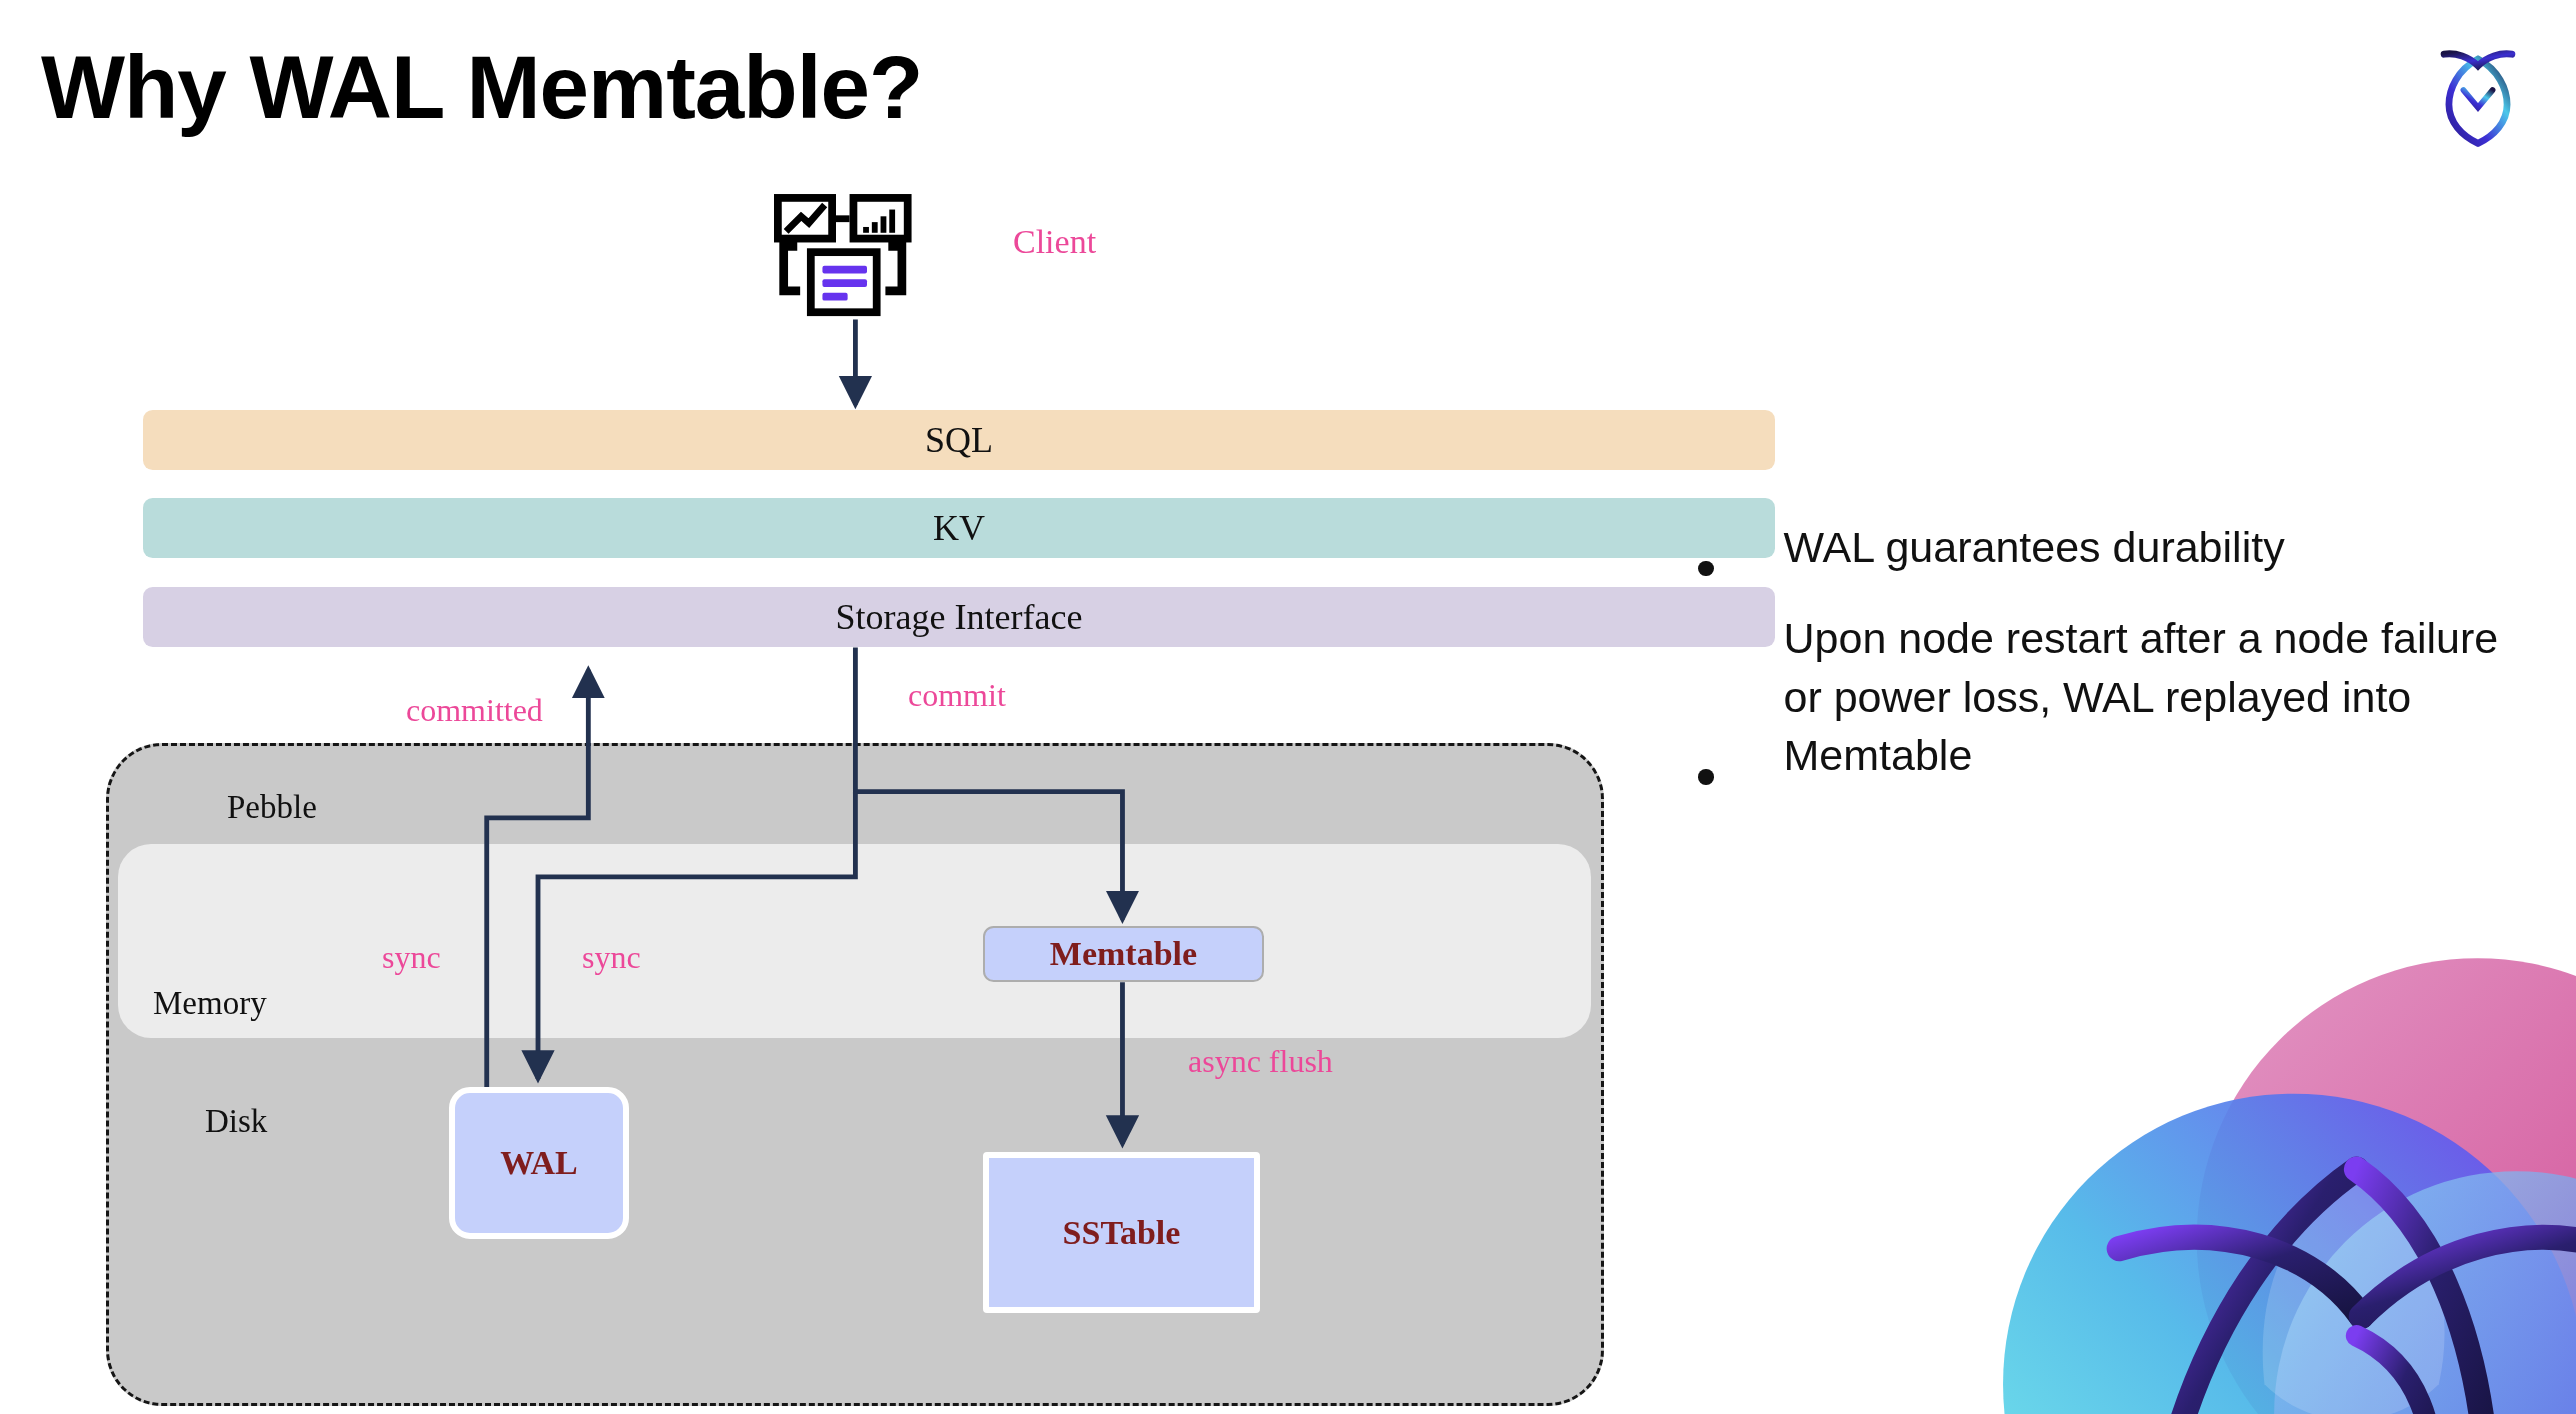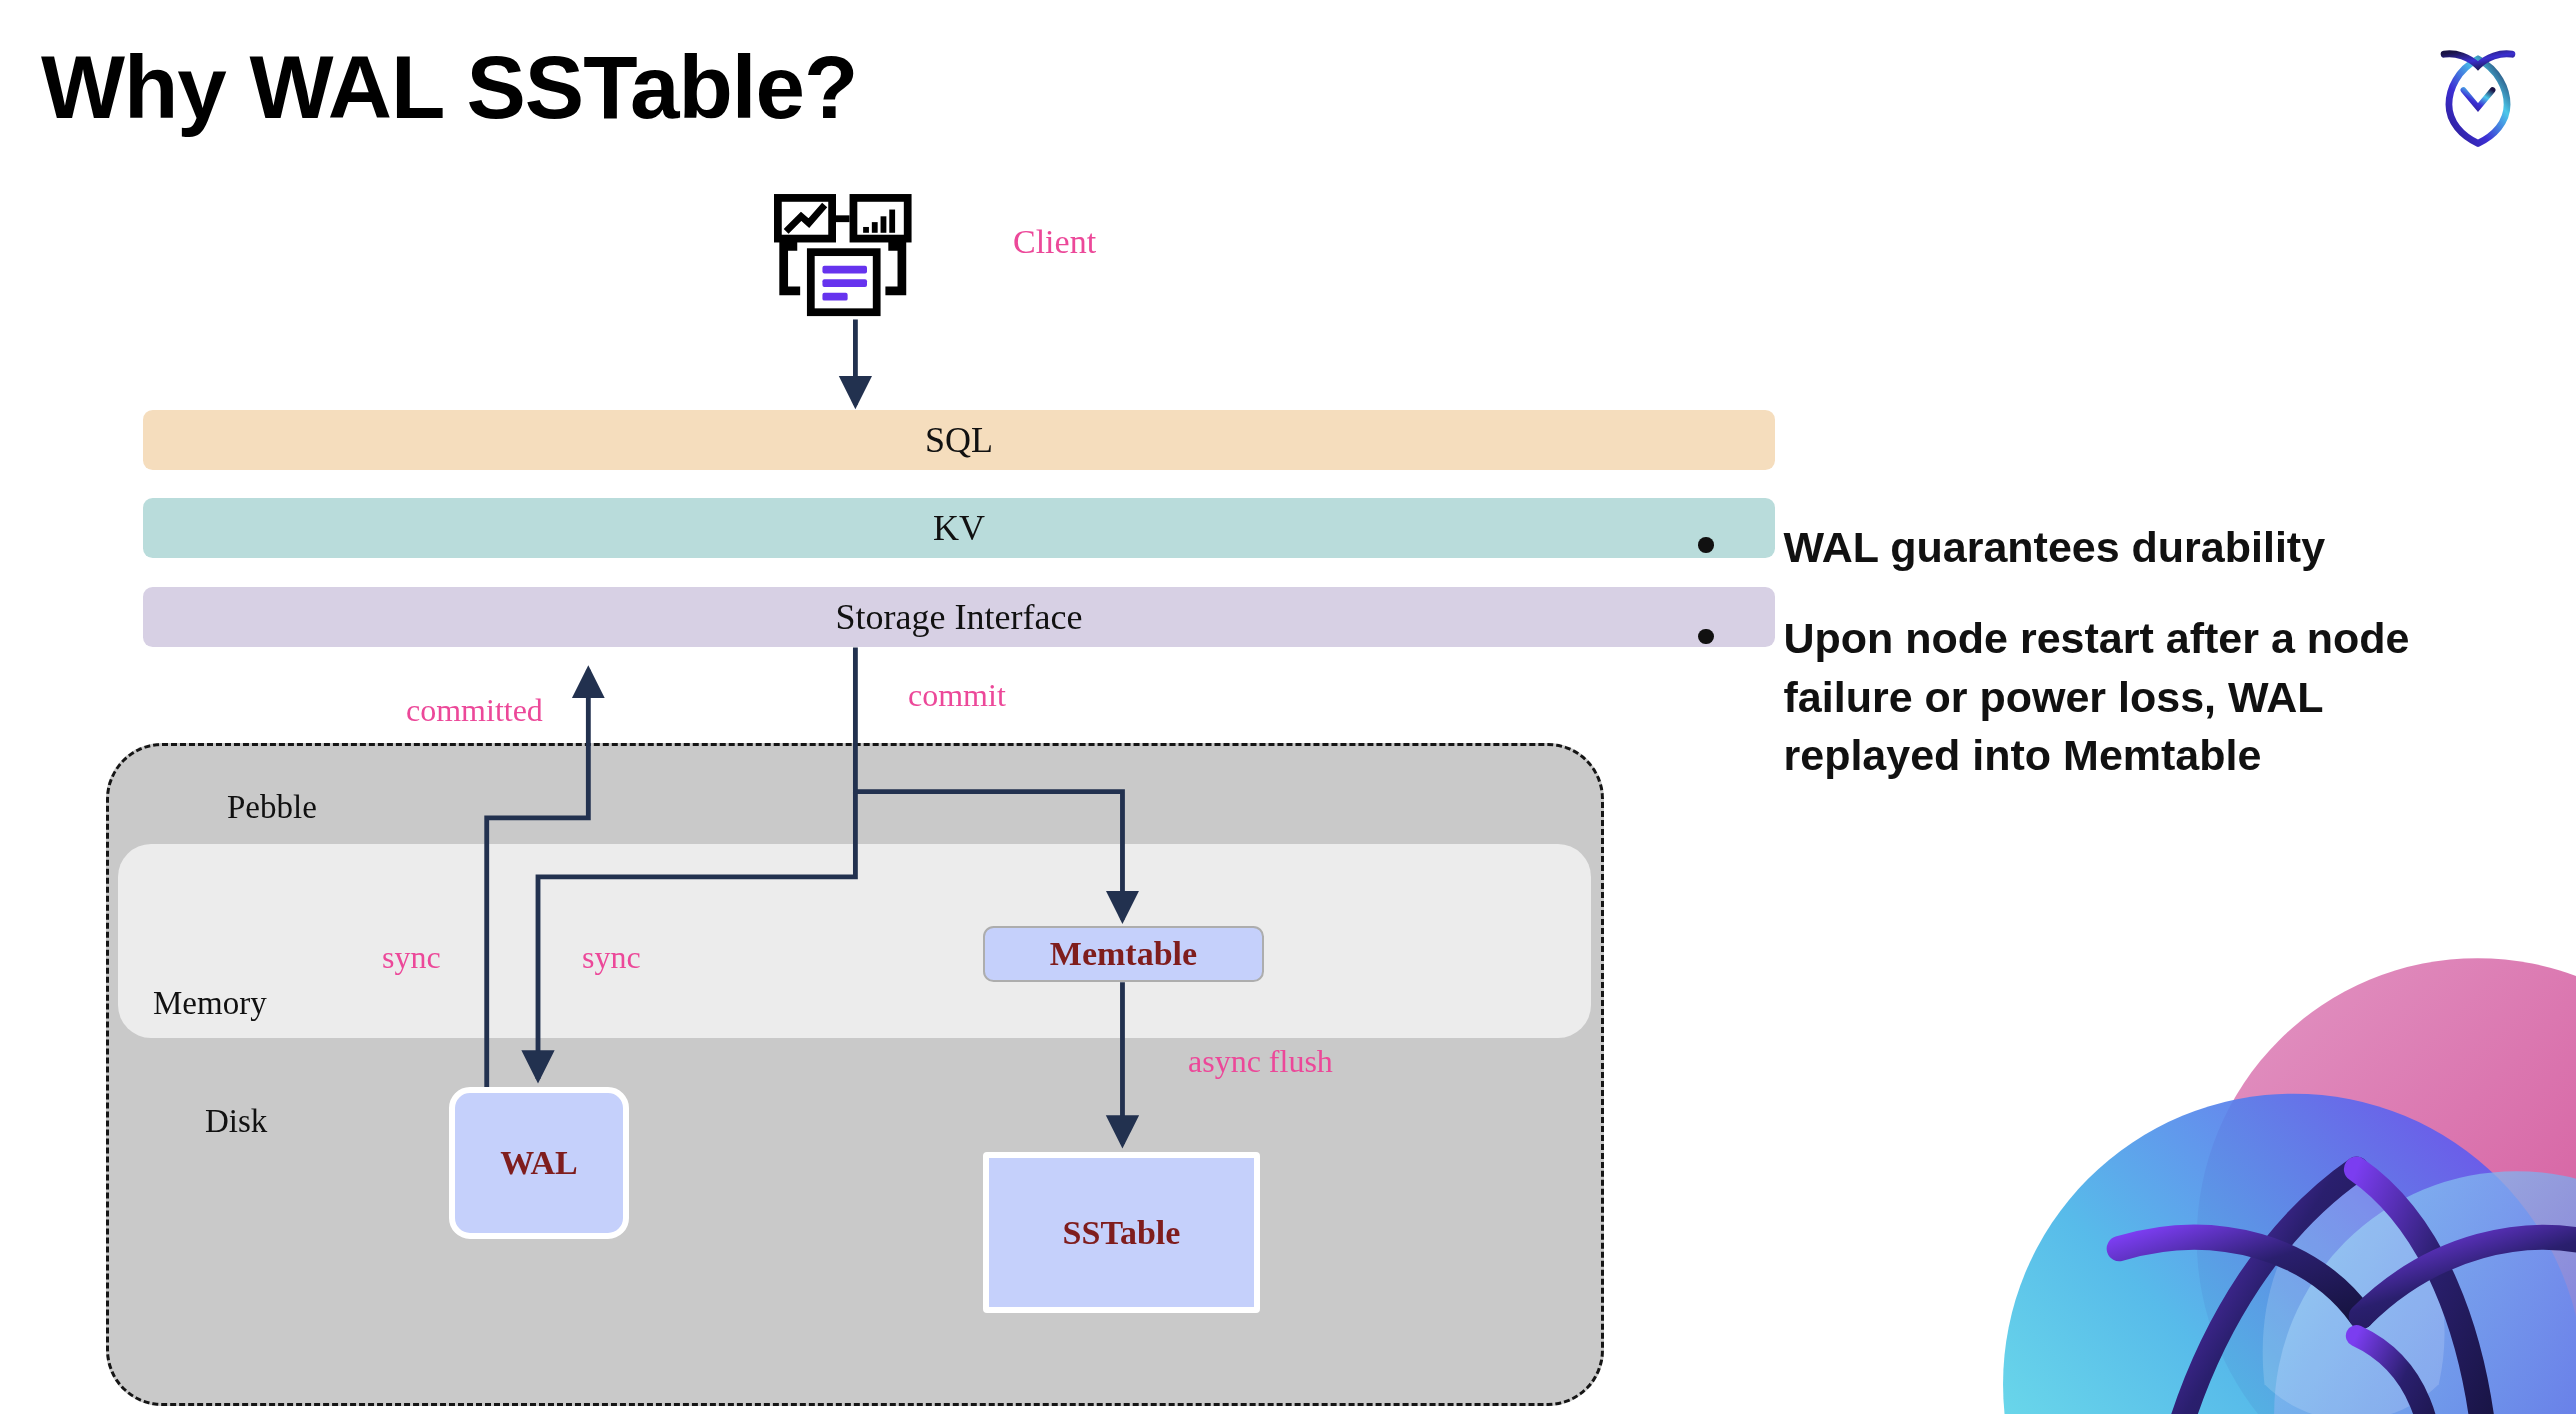--- a/index.html
+++ b/index.html
@@ -84,33 +84,33 @@
   #lbl-asyncflush{left:1188px;top:1043px;}
 
   
   #client-icon{position:absolute;left:774px;top:194px;width:155px;height:126px;}
 
   
   #bullets{
     position:absolute;left:1698px;top:518px;width:813px;
     font-family:"Liberation Sans", sans-serif;color:#111;
   }
-  .bullet-item{display:flex;align-items:flex-start;margin-bottom:33px;font-weight:bold;}
+  .bullet-item{display:flex;align-items:flex-end;margin-bottom:33px;}
   .bullet-dot{
     flex:0 0 auto;width:15.5px;height:15.5px;border-radius:50%;
     background:#111;margin-top:19.4px;margin-right:70px;
   }
   .bullet-text{font-size:43px;line-height:1.36;}
 </style>
 </head>
 <body>
 
 <div class="stage">
 
-  <div id="page-title">Why WAL SSTable?</div>
+  <div id="page-title">Why WAL Memtable?</div>
 
   <div id="brand-logo">
     <svg viewBox="0 0 130 130" width="126" height="126" aria-hidden="true">
       <defs>
         <linearGradient id="lgLogo" x1="0" y1="1" x2="1" y2="0">
           <stop offset="0%" stop-color="#2b1b8c"></stop>
           <stop offset="35%" stop-color="#3c2fd4"></stop>
           <stop offset="68%" stop-color="#4bc8ea"></stop>
           <stop offset="100%" stop-color="#1a1446"></stop>
         </linearGradient>

